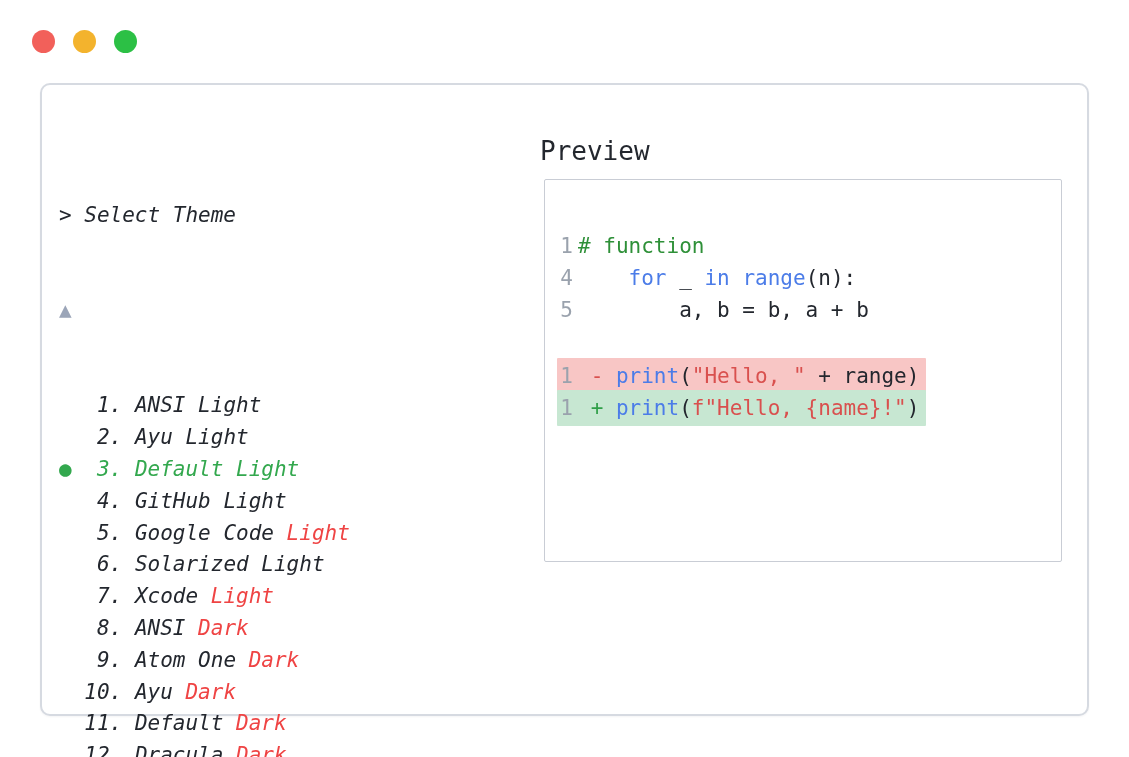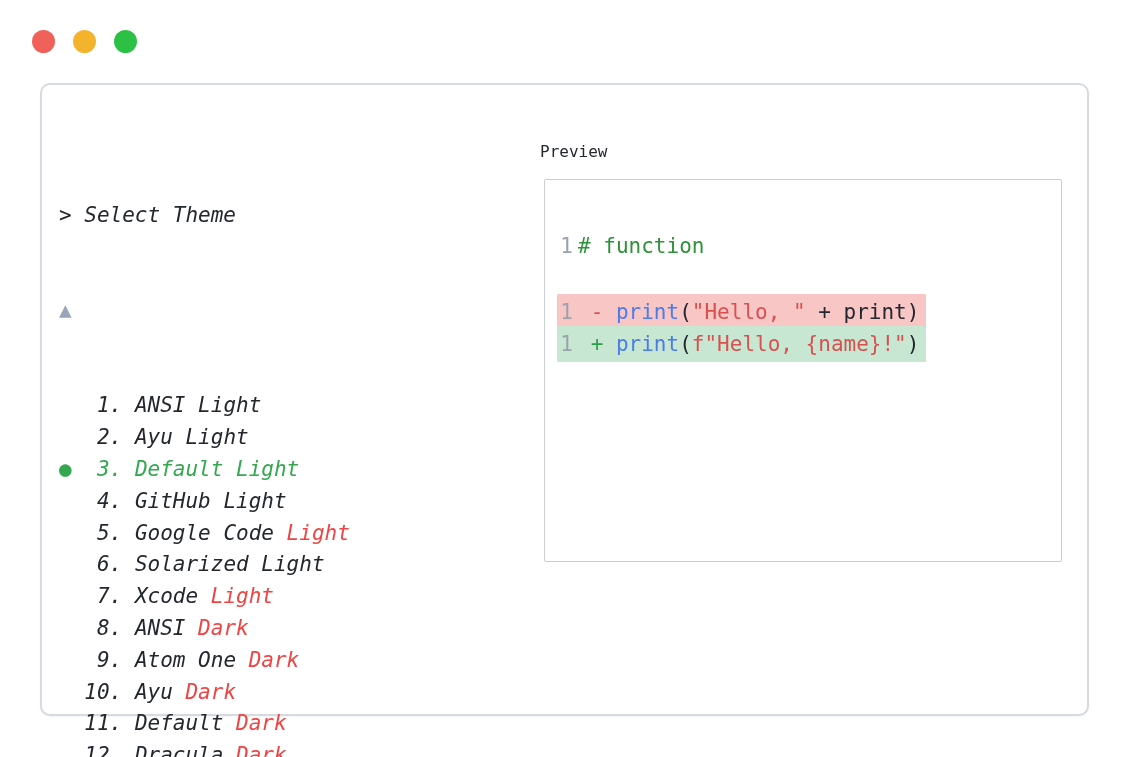--- a/index.html
+++ b/index.html
@@ -19,21 +19,21 @@
   .picker { position:absolute; left:17px; top:51px; font-size:21px; line-height:31.8px; white-space:pre; }
   .picker .hdr { color:#23272e;font-style:italic; }
   .arrow-up { color:#9ba5b8; }
   .row { white-space:pre;font-style:italic; }
   .row .bullet { color:#33a84e; }
   .row .num, .row .nm { color:#23272e; }
   .row.sel .num, .row.sel .nm { color:#33a84e; }
   .row .muted { color:#ef4444; }
 
   
-  .preview-title { position:absolute; left:498px; top:51px; font-size:16px; line-height:31.8px; color:#23272e; }
+  .preview-title { position:absolute; left:498px; top:51px; font-size:26px; line-height:31.8px; color:#23272e; }
   .preview-box { position:absolute; left:502px; top:94px; width:518px; height:383px;
                  border:1.5px solid #c9cdd5; border-radius:2px; background:#ffffff;
                  padding:50px 0 0 15px; font-size:21px; line-height:32px; overflow:hidden; }
   .cl { white-space:pre; height:32px; }
   .cl .ln { display:inline-block; width:13px; text-align:right; color:#9aa2ad; margin-right:5px; }
   .tok-p { color:#23272e; }
   .tok-c { color:#2e9038; }
   .tok-k { color:#4b7ce8; }
   .tok-f { color:#d9504e; }
   .tok-s { color:#d9504e; }
@@ -59,18 +59,20 @@
     <div class="arrow-up">▲</div>
     <div id="theme-list"><div class="row"><span class="bullet">  </span><span class="num"> 1. </span><span class="nm">ANSI Light</span></div><div class="row"><span class="bullet">  </span><span class="num"> 2. </span><span class="nm">Ayu Light</span></div><div class="row sel"><span class="bullet">● </span><span class="num"> 3. </span><span class="nm">Default Light</span></div><div class="row"><span class="bullet">  </span><span class="num"> 4. </span><span class="nm">GitHub Light</span></div><div class="row"><span class="bullet">  </span><span class="num"> 5. </span><span class="nm">Google Code</span><span class="muted"> Light</span></div><div class="row"><span class="bullet">  </span><span class="num"> 6. </span><span class="nm">Solarized Light</span></div><div class="row"><span class="bullet">  </span><span class="num"> 7. </span><span class="nm">Xcode</span><span class="muted"> Light</span></div><div class="row"><span class="bullet">  </span><span class="num"> 8. </span><span class="nm">ANSI</span><span class="muted"> Dark</span></div><div class="row"><span class="bullet">  </span><span class="num"> 9. </span><span class="nm">Atom One</span><span class="muted"> Dark</span></div><div class="row"><span class="bullet">  </span><span class="num">10. </span><span class="nm">Ayu</span><span class="muted"> Dark</span></div><div class="row"><span class="bullet">  </span><span class="num">11. </span><span class="nm">Default</span><span class="muted"> Dark</span></div><div class="row"><span class="bullet">  </span><span class="num">12. </span><span class="nm">Dracula</span><span class="muted"> Dark</span></div></div>
     
     
     
   </div>
 
   <div class="preview-title">Preview</div>
   <div class="preview-box" id="code-preview">
       <div class="cl"><span class="ln">1</span><span class="tok-c"># function</span></div>
+      <div class="cl"><span class="ln">4</span><span class="tok-p">    </span><span class="tok-k">for</span><span class="tok-p"> _ </span><span class="tok-k">in</span><span class="tok-p"> </span><span class="tok-k">range</span><span class="tok-p">(n):</span></div>
+      <div class="cl"><span class="ln">5</span><span class="tok-p">        a, b = b, a + b</span></div>
       <div class="cl">&nbsp;</div>
-      <div class="cl"><span class="diffwrap del"><span class="ln">1</span><span class="tok-sub"> - </span><span class="tok-k">print</span><span class="tok-p">(</span><span class="tok-s">"Hello, "</span><span class="tok-p"> + print)</span></span></div>
+      <div class="cl"><span class="diffwrap del"><span class="ln">1</span><span class="tok-sub"> - </span><span class="tok-k">print</span><span class="tok-p">(</span><span class="tok-s">"Hello, "</span><span class="tok-p"> + range)</span></span></div>
       <div class="cl"><span class="diffwrap add"><span class="ln">1</span><span class="tok-add"> + </span><span class="tok-k">print</span><span class="tok-p">(</span><span class="tok-s">f"Hello, {name}!"</span><span class="tok-p">)</span></span></div>
     </div>
 
 </div>
 
 </body></html>

